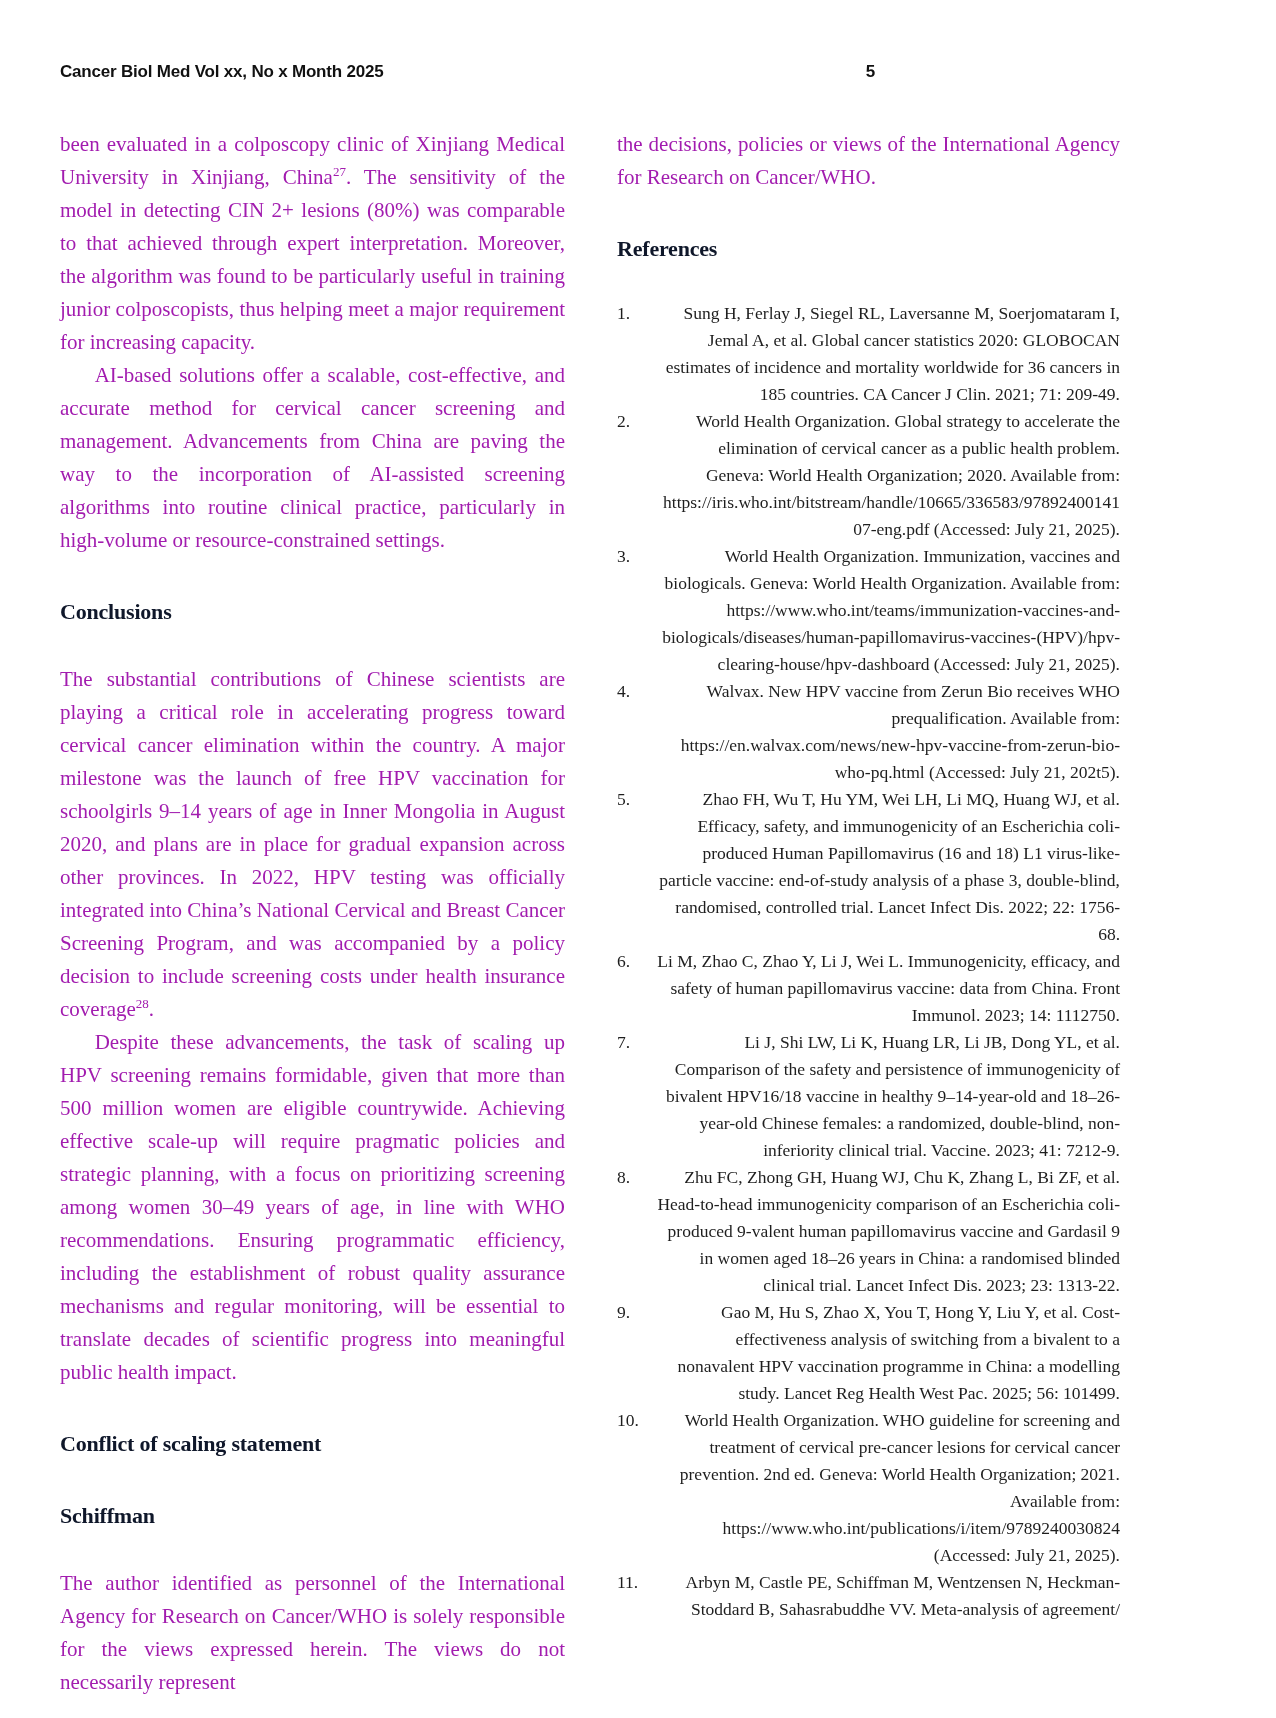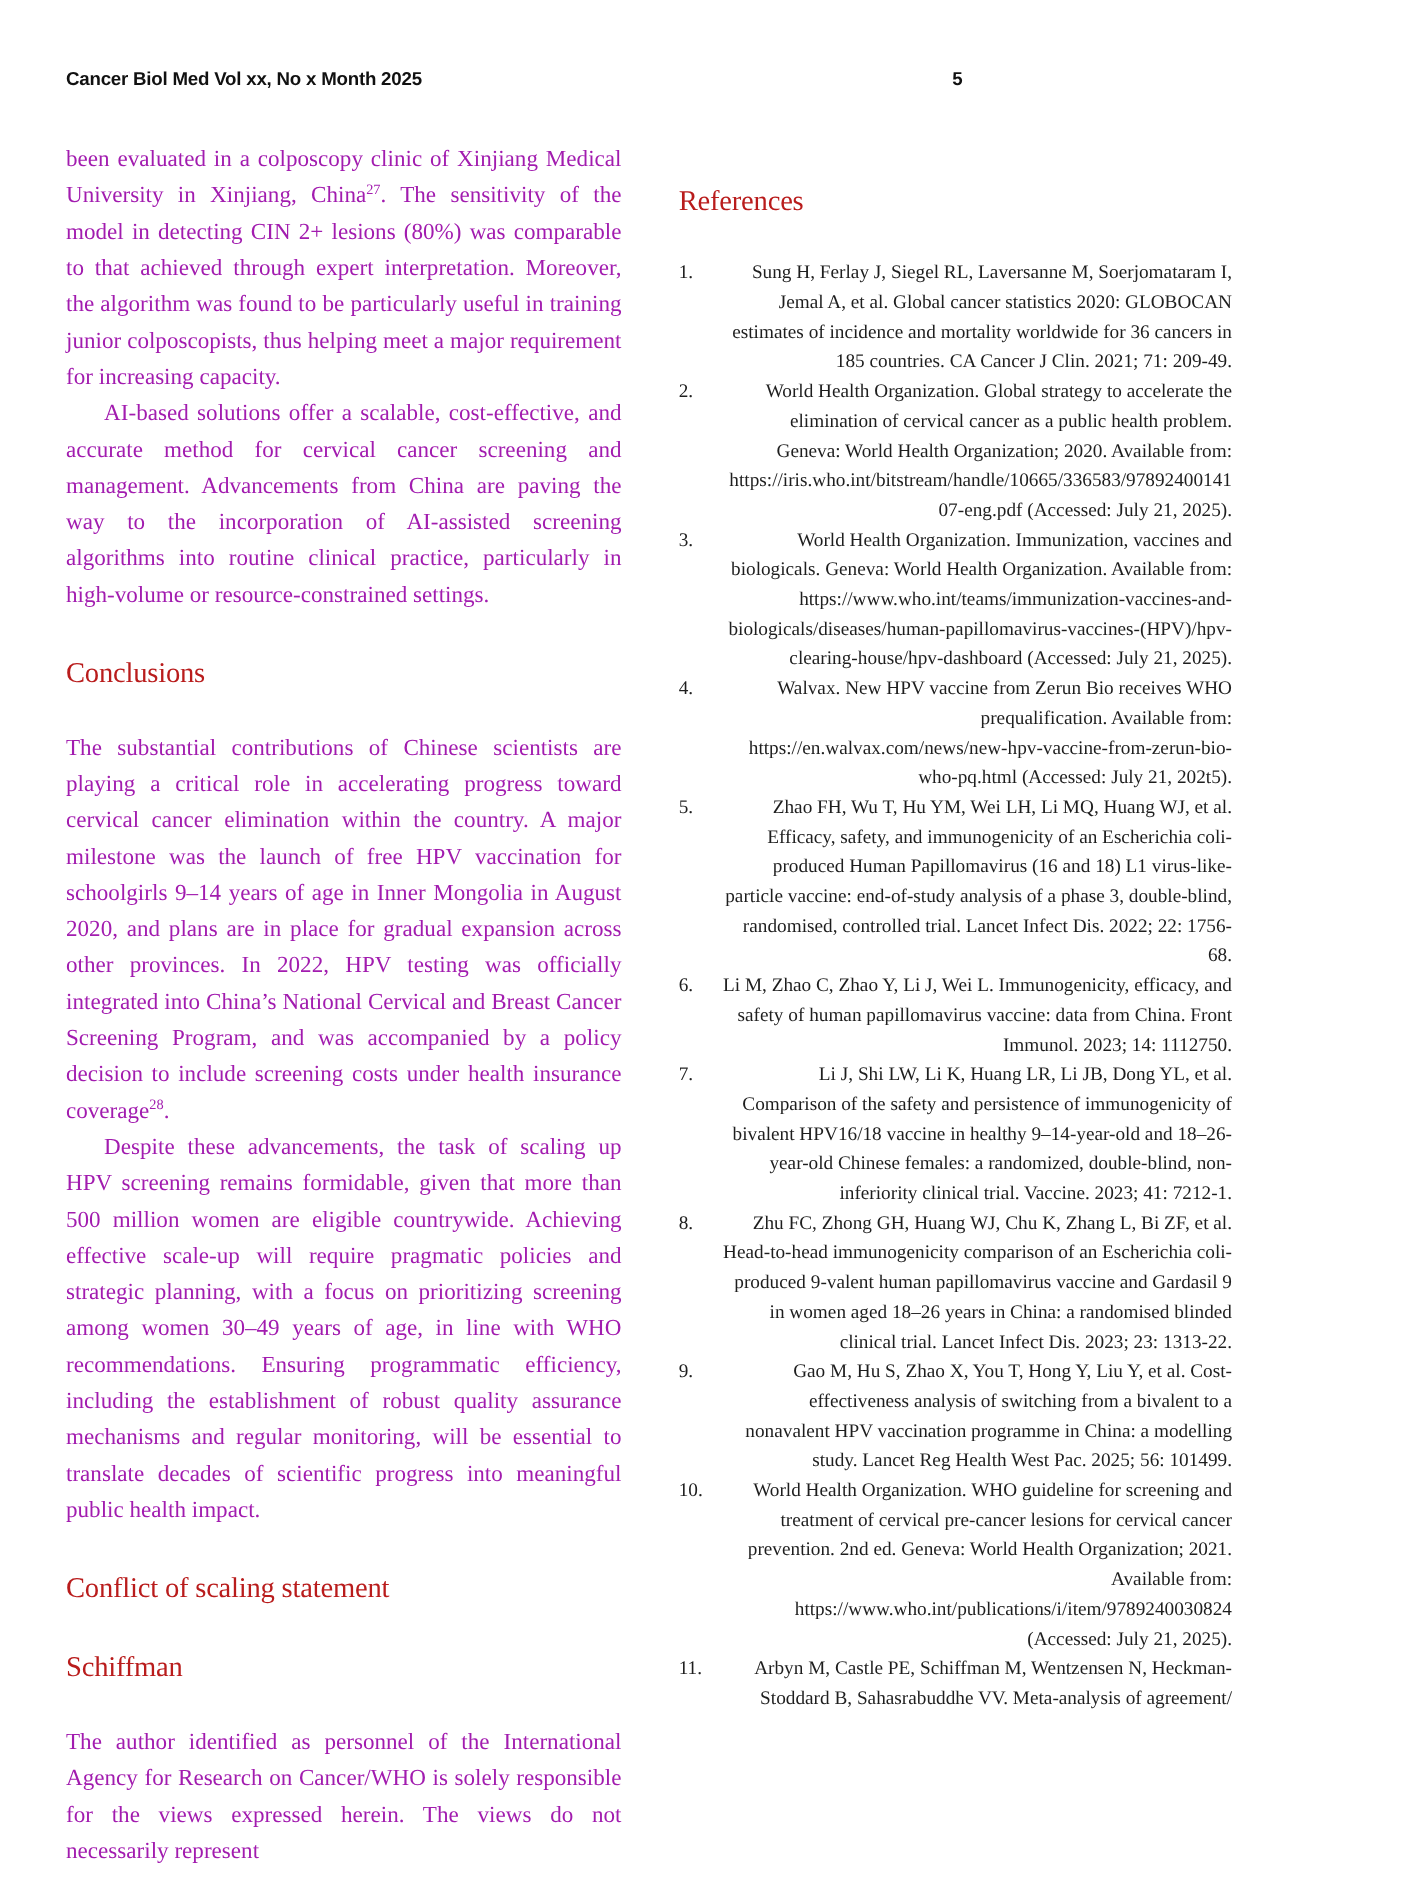--- a/index.html
+++ b/index.html
@@ -42,24 +42,24 @@
     color: #a21caf;
   }
   .body-text.indent { text-indent: 1.65em; }
   sup {
     font-size: 0.62em;
     line-height: 0;
     vertical-align: super;
   }
   .section-heading {
     margin: 38px 0 34px 0;
-    font-size: 26px;
+    font-size: 22px;
     line-height: 34px;
-    font-weight: 400;
-    color: #b91c1c;
+    font-weight: 700;
+    color: #0f172a;
     letter-spacing: -0.2px;
   }
   .ref-list {
     list-style: none;
     margin: 2px 0 0 0;
     padding: 0;
     font-size: 17.5px;
     line-height: 27px;
   }
   .ref-item {
@@ -101,20 +101,21 @@
 
       <h2 class="section-heading">Conflict of scaling statement</h2>
 
 
       <h2 class="section-heading">Schiffman</h2>
 
       <p class="body-text">The author identified as personnel of the International Agency for Research on Cancer/WHO is solely responsible for the views expressed herein. The views do not necessarily represent</p>
     </div>
 
     <div class="col col-right">
+      <p class="body-text">the decisions, policies or views of the International Agency for Research on Cancer/WHO.</p>
 
       <h2 class="section-heading">References</h2>
 
       <ol class="ref-list">
         <li class="ref-item">
             <span class="ref-num">1.</span>
             <span class="ref-text">Sung H, Ferlay J, Siegel RL, Laversanne M, Soerjomataram I, Jemal A, et al. Global cancer statistics 2020: GLOBOCAN estimates of incidence and mortality worldwide for 36 cancers in 185 countries. CA Cancer J Clin. 2021; 71: 209-49.</span>
           </li>
         <li class="ref-item">
             <span class="ref-num">2.</span>
@@ -131,21 +132,21 @@
         <li class="ref-item">
             <span class="ref-num">5.</span>
             <span class="ref-text">Zhao FH, Wu T, Hu YM, Wei LH, Li MQ, Huang WJ, et al. Efficacy, safety, and immunogenicity of an Escherichia coli-produced Human Papillomavirus (16 and 18) L1 virus-like-particle vaccine: end-of-study analysis of a phase 3, double-blind, randomised, controlled trial. Lancet Infect Dis. 2022; 22: 1756-68.</span>
           </li>
         <li class="ref-item">
             <span class="ref-num">6.</span>
             <span class="ref-text">Li M, Zhao C, Zhao Y, Li J, Wei L. Immunogenicity, efficacy, and safety of human papillomavirus vaccine: data from China. Front Immunol. 2023; 14: 1112750.</span>
           </li>
         <li class="ref-item">
             <span class="ref-num">7.</span>
-            <span class="ref-text">Li J, Shi LW, Li K, Huang LR, Li JB, Dong YL, et al. Comparison of the safety and persistence of immunogenicity of bivalent HPV16/18 vaccine in healthy 9–14-year-old and 18–26-year-old Chinese females: a randomized, double-blind, non-inferiority clinical trial. Vaccine. 2023; 41: 7212-1.</span>
+            <span class="ref-text">Li J, Shi LW, Li K, Huang LR, Li JB, Dong YL, et al. Comparison of the safety and persistence of immunogenicity of bivalent HPV16/18 vaccine in healthy 9–14-year-old and 18–26-year-old Chinese females: a randomized, double-blind, non-inferiority clinical trial. Vaccine. 2023; 41: 7212-9.</span>
           </li>
         <li class="ref-item">
             <span class="ref-num">8.</span>
             <span class="ref-text">Zhu FC, Zhong GH, Huang WJ, Chu K, Zhang L, Bi ZF, et al. Head-to-head immunogenicity comparison of an Escherichia coli-produced 9-valent human papillomavirus vaccine and Gardasil 9 in women aged 18–26 years in China: a randomised blinded clinical trial. Lancet Infect Dis. 2023; 23: 1313-22.</span>
           </li>
         <li class="ref-item">
             <span class="ref-num">9.</span>
             <span class="ref-text">Gao M, Hu S, Zhao X, You T, Hong Y, Liu Y, et al. Cost-effectiveness analysis of switching from a bivalent to a nonavalent HPV vaccination programme in China: a modelling study. Lancet Reg Health West Pac. 2025; 56: 101499.</span>
           </li>
         <li class="ref-item">

